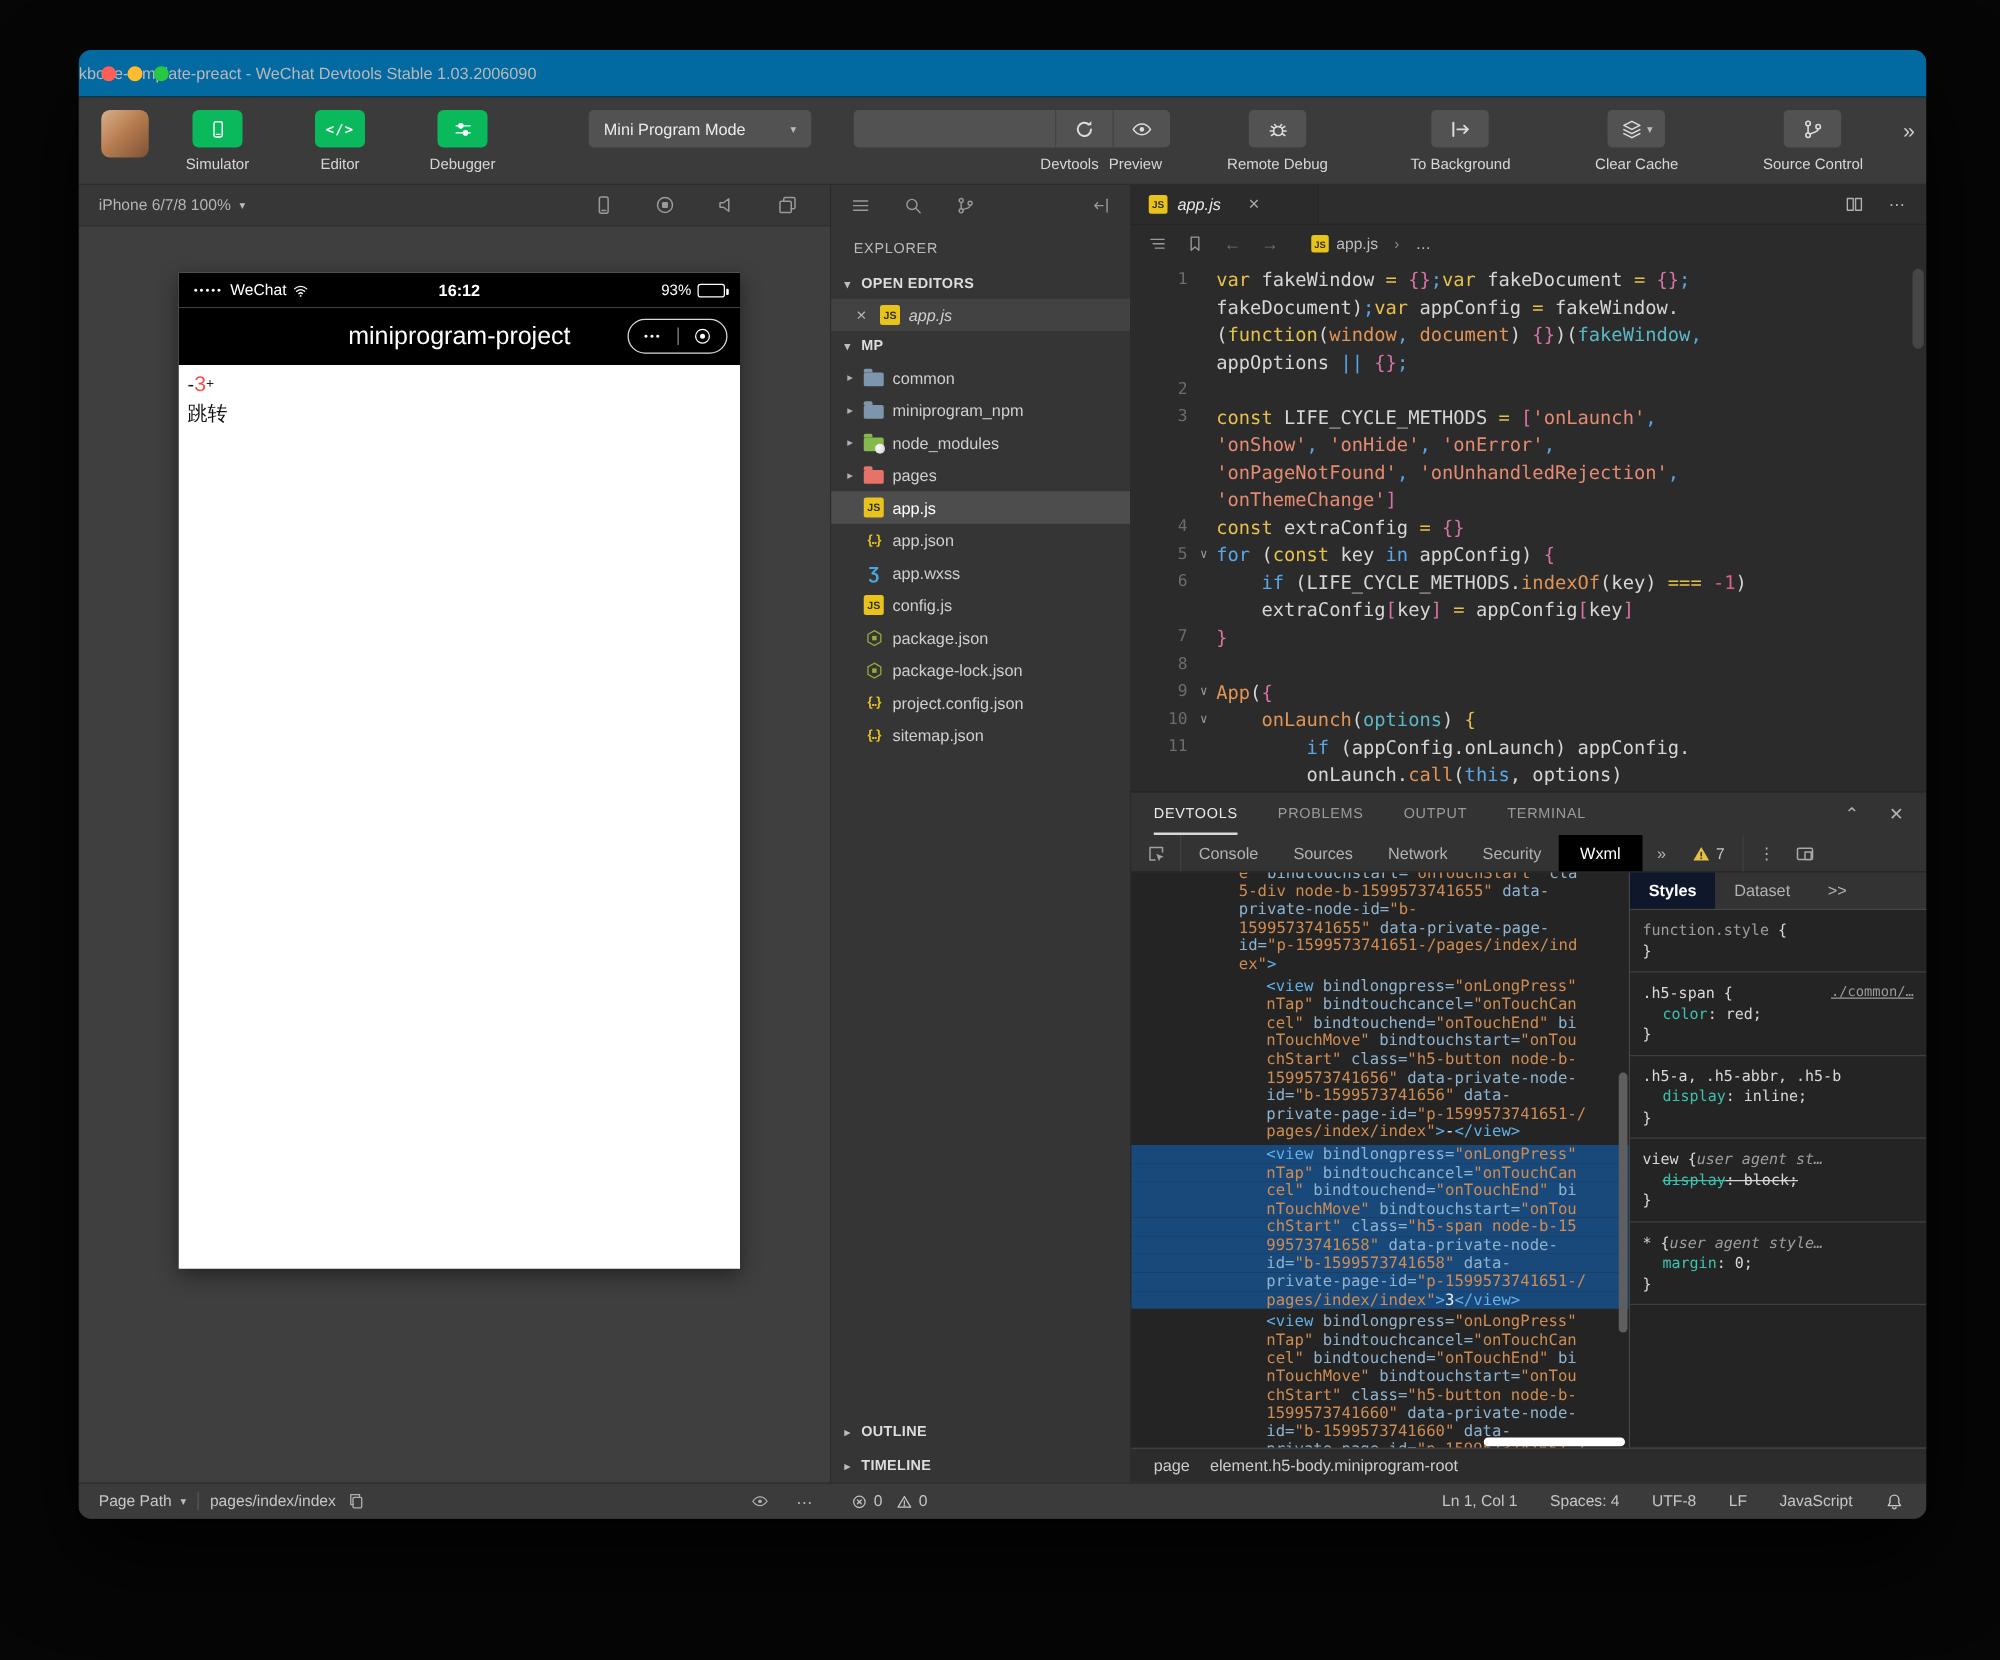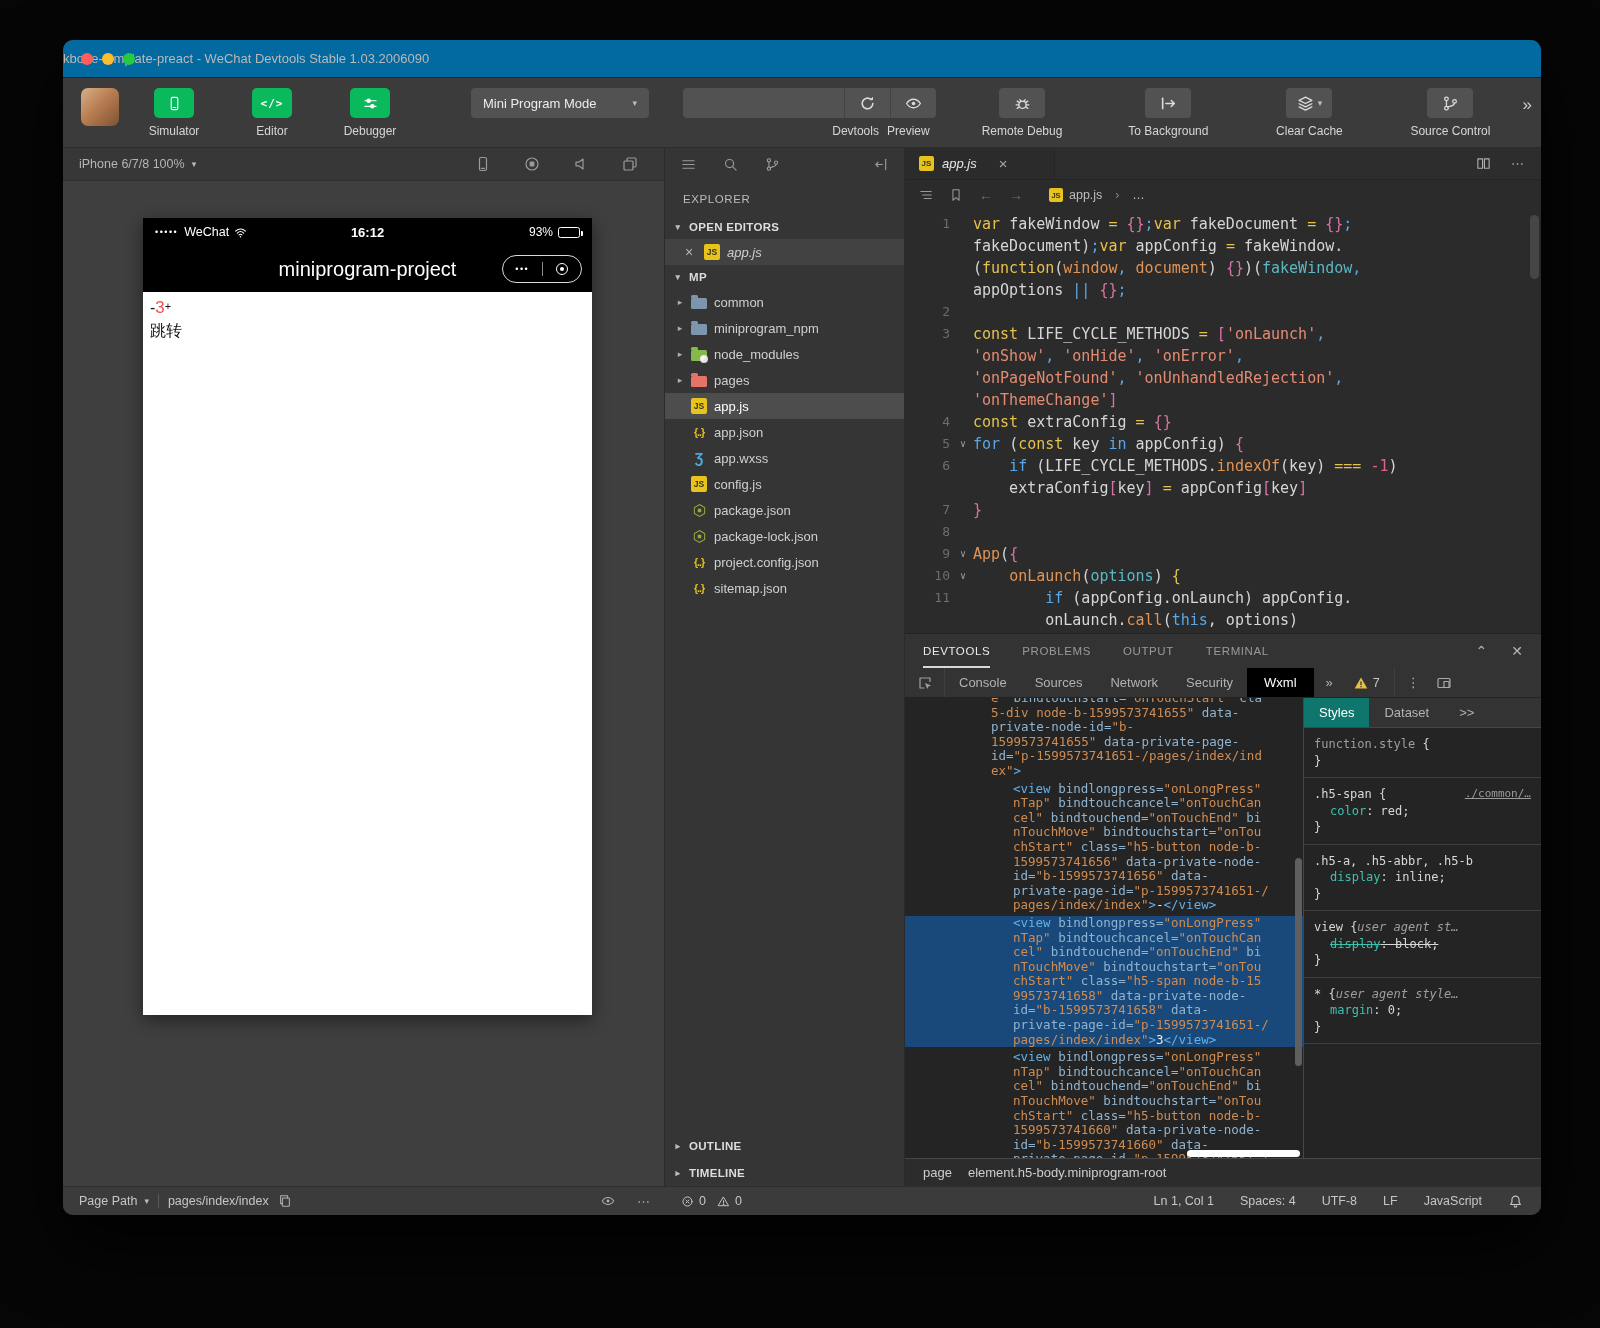--- a/index.html
+++ b/index.html
@@ -161,21 +161,21 @@
     font-family:"DejaVu Sans Mono",monospace;}
   .wx-line.ind{padding-left:108px;}
   .wx-line.gap{margin-top:3px;}
   .wx-line.hl{background:#19497b;}
   .wx-t{color:#61b0e8}.wx-a{color:#8fb3cf}.wx-v{color:#cf8c52}.wx-w{color:#ececec}
   .vscroll{position:absolute;right:1px;top:160px;width:7px;height:208px;background:#5f5f5f;border-radius:3.5px;}
   .hscroll{position:absolute;bottom:1px;right:3px;width:113px;height:7px;background:#ffffff;border-radius:3.5px;}
   .styles-pane{width:238px;flex:none;border-left:1px solid #464646;background:#242424;display:flex;flex-direction:column;}
   .st-tabs{height:30px;flex:none;background:#333333;display:flex;align-items:stretch;border-bottom:1px solid #464646;}
   .st-tab{display:flex;align-items:center;padding:0 15px;color:#b2b2b2;font-size:13px;}
-  .st-tab.active{background:#0f766e;color:#fff;}
+  .st-tab.active{background:#0f172a;color:#fff;font-weight:bold;}
   .st-sec{padding:8px 10px;border-bottom:1px solid #3e3e3e;font-family:"DejaVu Sans Mono",monospace;font-size:12px;}
   .st-line{line-height:16.5px;white-space:pre;overflow:hidden;}
   .st-prop-line{padding-left:16px;}
   .st-w{color:#d8d8d8}.st-gray{color:#9e9e9e}
   .st-i{color:#9e9e9e;font-style:italic}
   .st-prop{color:#3ec1ad}.st-val{color:#d8d8d8}
   .st-link{float:right;color:#9b9b9b;text-decoration:underline;font-size:11px;}
   .strike .st-prop,.strike .st-val{text-decoration:line-through;}
   .dt-crumbs{height:28px;flex:none;background:#2c2c2c;border-top:1px solid #464646;display:flex;align-items:center;
     gap:16px;padding-left:18px;color:#cdcdcd;font-size:13px;}

